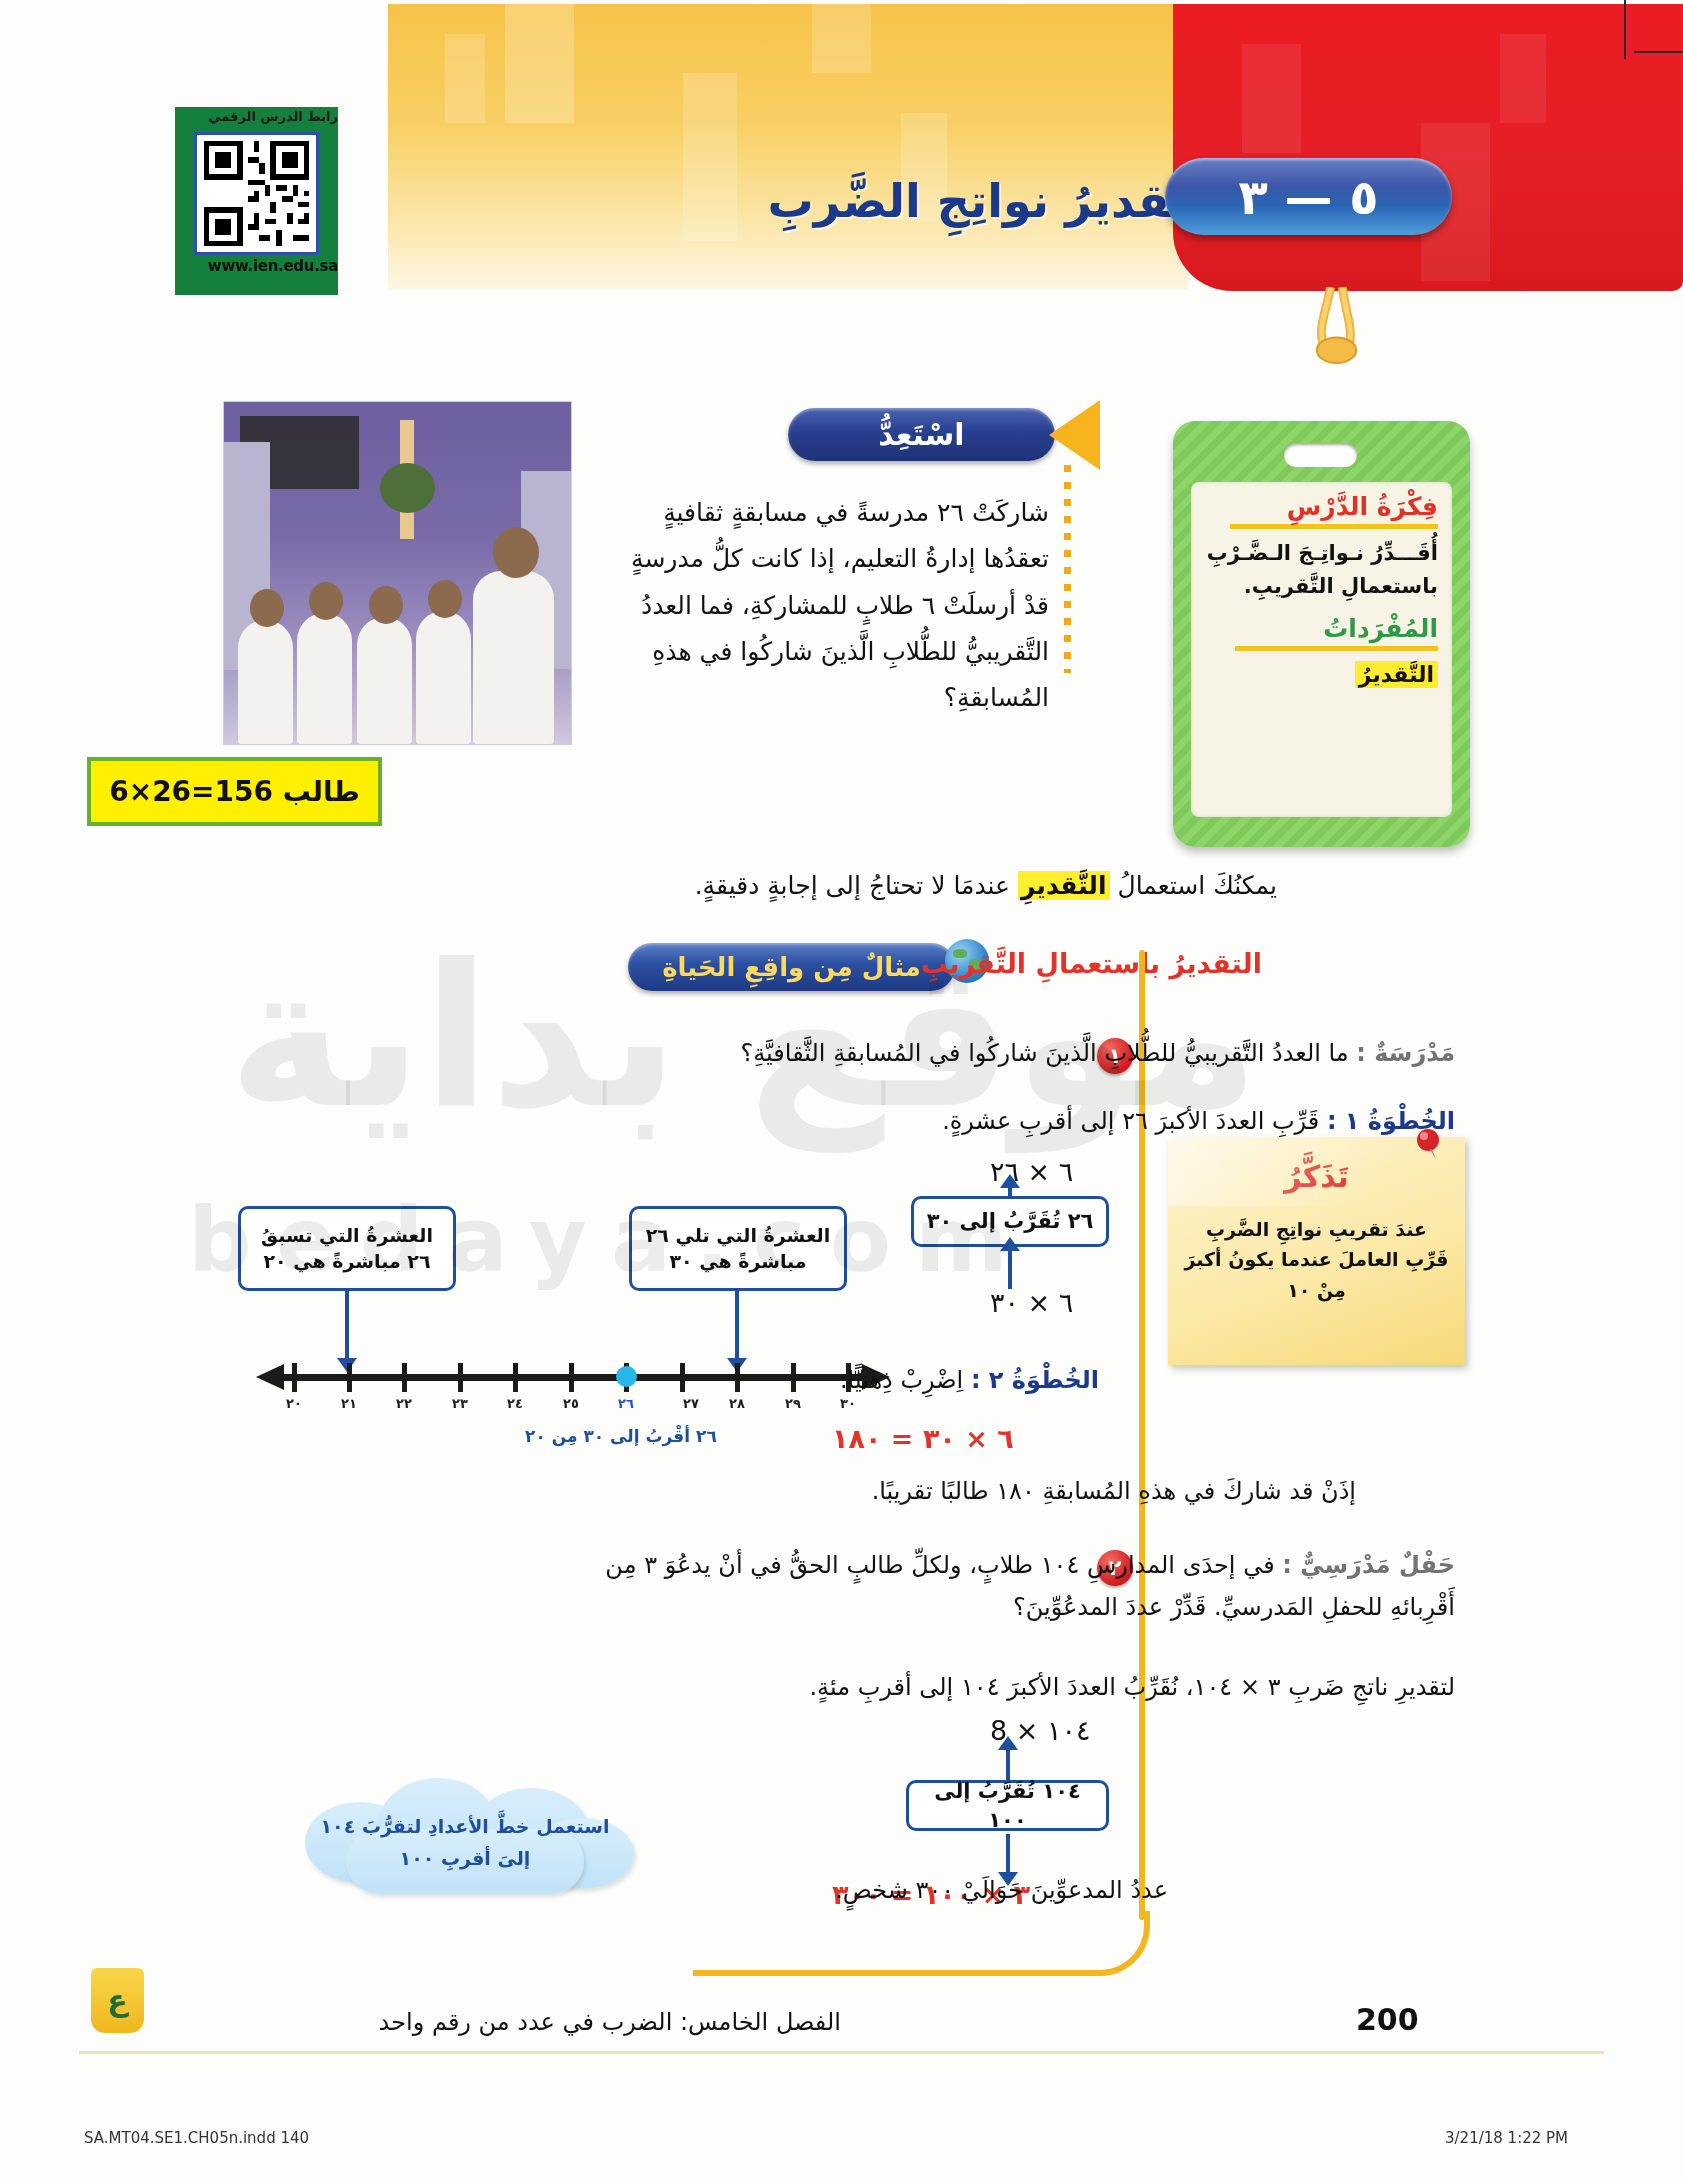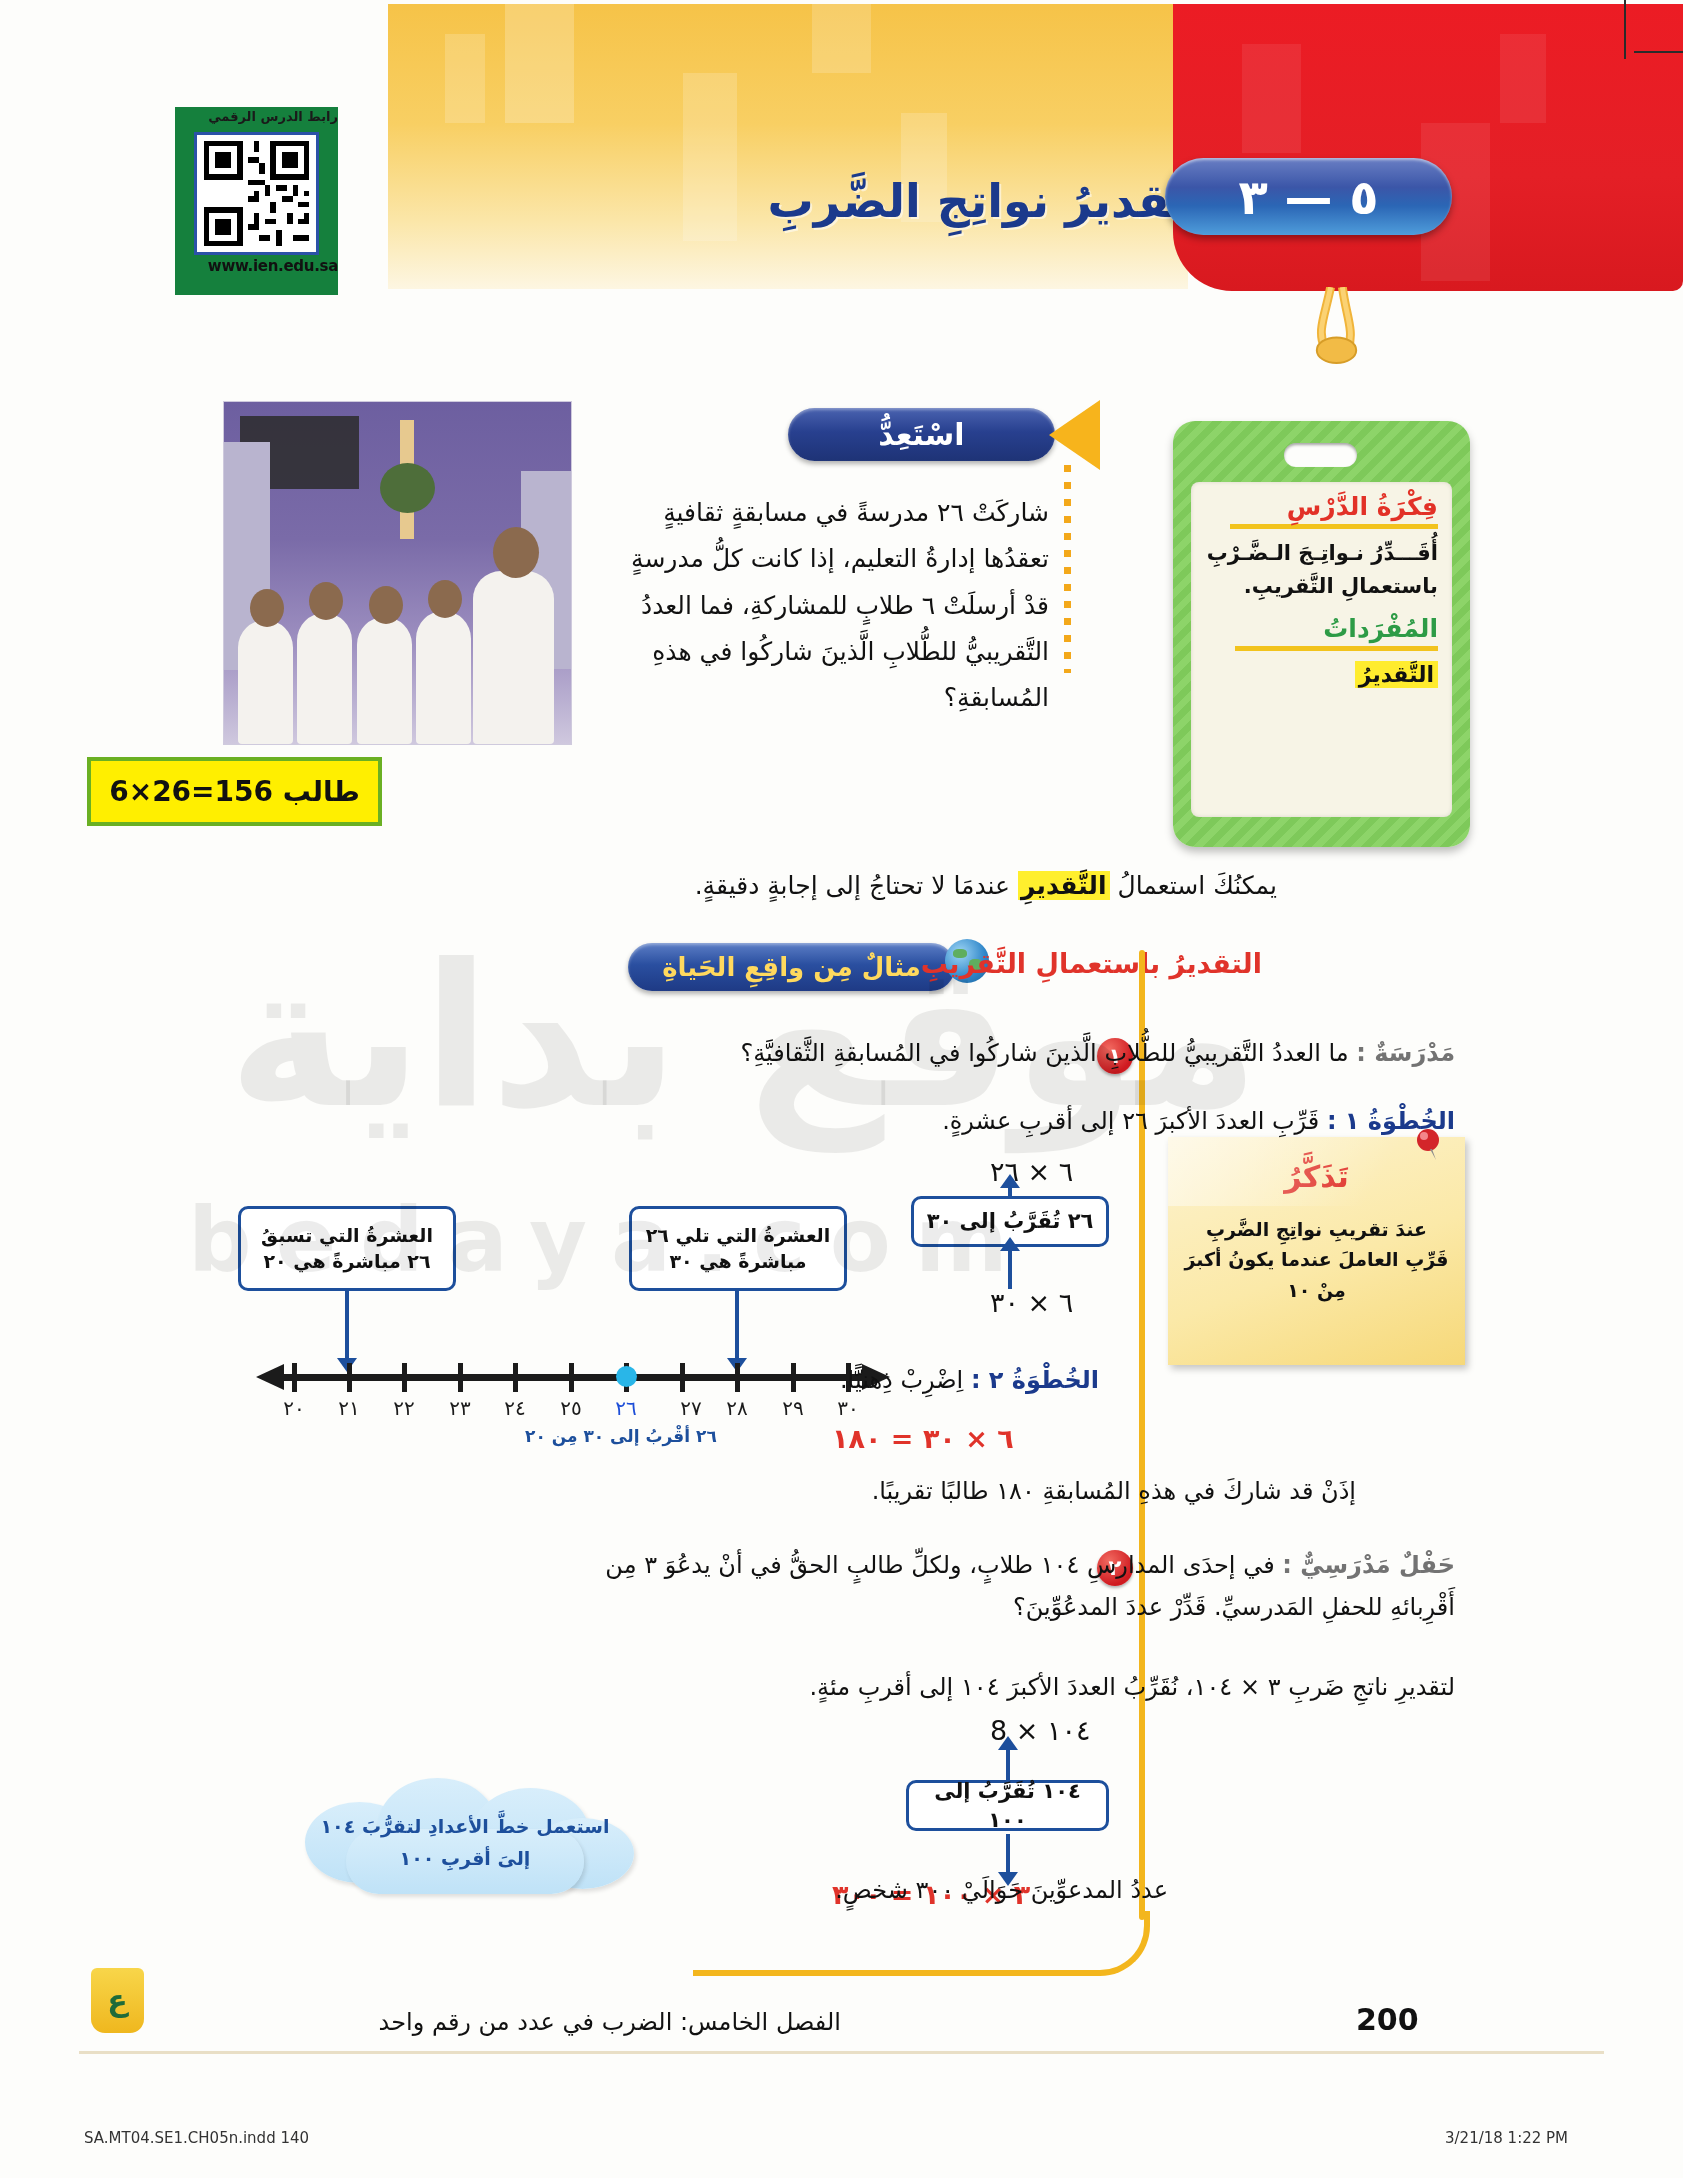--- a/index.html
+++ b/index.html
@@ -208,21 +208,21 @@
   .a-e5{left:1006px;top:1834px;height:40px;}
 
   
   .nl{position:absolute;left:252px;top:1358px;width:644px;height:36px;}
   .nl-line{position:absolute;left:30px;top:16px;width:584px;height:7px;background:#1b1b1b;}
   .nl-arrow-l{position:absolute;left:4px;top:6px;width:0;height:0;border-top:13px solid transparent;
     border-bottom:13px solid transparent;border-right:28px solid #1b1b1b;}
   .nl-arrow-r{position:absolute;left:610px;top:6px;width:0;height:0;border-top:13px solid transparent;
     border-bottom:13px solid transparent;border-left:28px solid #1b1b1b;}
   .tick{position:absolute;top:5px;width:5px;height:29px;background:#1b1b1b;}
-  .tlabel{position:absolute;top:38px;font-size:20px;font-weight:normal;color:#1b1b1b;transform:translateX(-50%);}
+  .tlabel{position:absolute;top:38px;font-size:13px;font-weight:bold;color:#1b1b1b;transform:translateX(-50%);}
   .tlabel.red{color:#1d4ed8;}
   .dot26{position:absolute;top:8px;width:21px;height:21px;border-radius:50%;background:#29b6e8;}
   .nl-caption{position:absolute;left:525px;top:1426px;font-size:17px;color:#1d4f9c;font-weight:bold;}
 
   
   .cloud{position:absolute;left:287px;top:1772px;width:356px;height:129px;}
   .cloud b{position:absolute;border-radius:50%;
     background:linear-gradient(180deg,#d8eefb,#bfe2f7);box-shadow:2px 3px 4px rgba(0,0,0,.12);}
   .cloud-txt{position:absolute;left:0;top:38px;width:356px;text-align:center;
     font-size:19px;font-weight:bold;color:#1d4f9c;line-height:1.7;z-index:3;}

